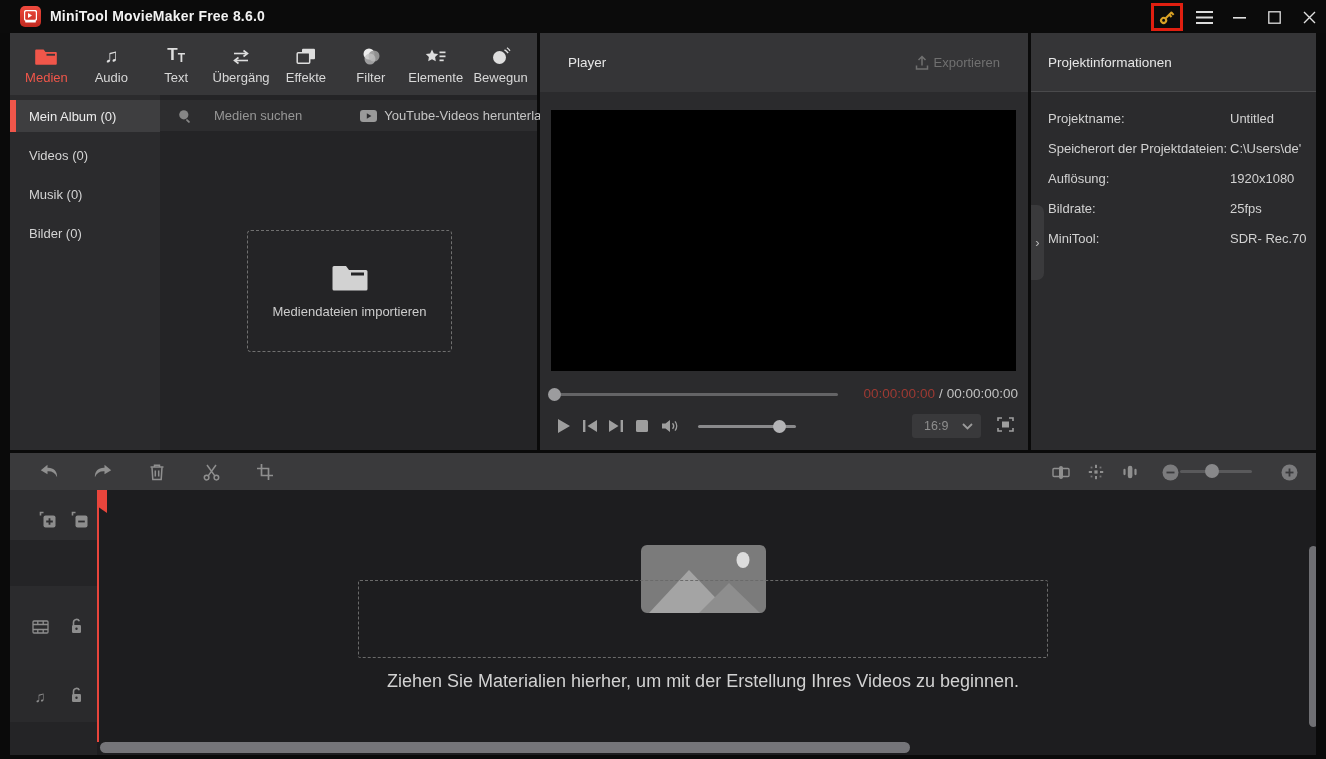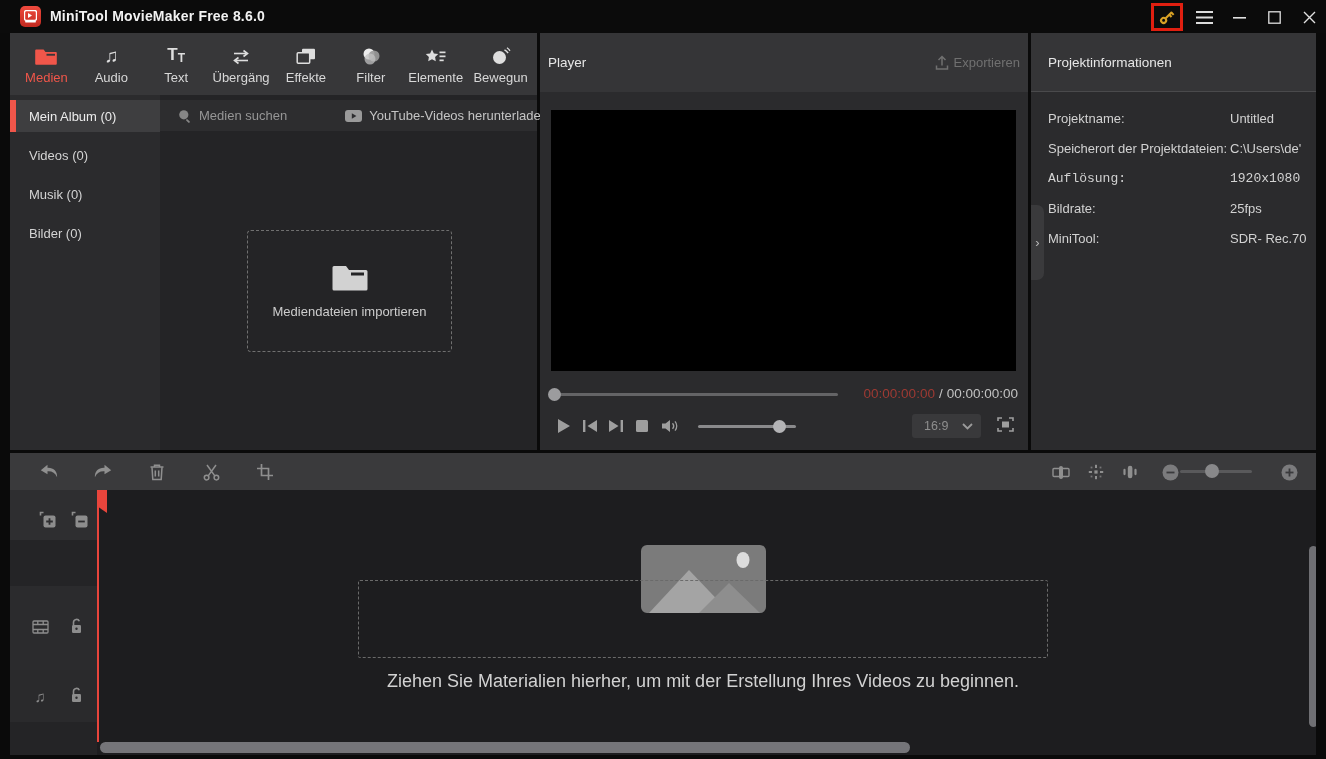--- a/index.html
+++ b/index.html
@@ -24,26 +24,26 @@
   .tab.active .ticon{color:var(--accent-red,#f0564a);}
   .tt-big{font-size:17px;font-weight:bold;}
   .tt-small{font-size:12px;font-weight:bold;}
   
   #lib-sidebar{left:10px;top:95px;width:150px;height:355px;background:#2b2b2d;padding-top:5px;box-sizing:border-box;}
   .album-item{height:32px;margin-bottom:7px;display:flex;align-items:center;padding-left:19px;color:#d4d4d4;font-size:13px;position:relative;white-space:nowrap;}
   .album-item.active{background:#3e3e40;color:#ececec;}
   .album-item.active::before{content:"";position:absolute;left:0;top:0;width:6px;height:100%;background:var(--accent-red,#f0564a);}
   #lib-main{left:160px;top:95px;width:377px;height:355px;background:#242426;}
   #lib-topbar{position:absolute;left:0;top:5px;width:377px;height:31px;background:#2d2d2f;display:flex;align-items:center;}
-  #search-group{display:flex;align-items:center;gap:7px;margin-left:18px;color:#969696;font-size:13px;white-space:nowrap;}
+  #search-group{display:flex;align-items:center;gap:22px;margin-left:18px;color:#969696;font-size:13px;white-space:nowrap;}
   #yt-group{display:flex;align-items:center;gap:7px;margin-left:58px;color:#c4c4c4;font-size:13px;white-space:nowrap;}
   #import-box{position:absolute;left:87px;top:135px;width:203px;height:120px;border:1.5px dashed #707070;border-radius:4px;display:flex;flex-direction:column;align-items:center;justify-content:center;gap:13px;color:#cdcdcd;font-size:13px;}
   
   #player-panel{left:540px;top:33px;width:488px;height:417px;background:#2b2b2d;}
-  #player-header{position:absolute;left:0;top:0;width:100%;height:59px;background:#353537;display:flex;align-items:center;padding:0 8px;box-sizing:border-box;color:#e6e6e6;font-size:13.5px;}
+  #player-header{position:absolute;left:0;top:0;width:100%;height:59px;background:#353537;display:flex;align-items:center;padding:0 28px;box-sizing:border-box;color:#e6e6e6;font-size:13.5px;}
   #export-group{margin-left:auto;display:flex;align-items:center;gap:4px;color:#707070;font-size:13px;}
   #video-preview{position:absolute;left:11px;top:77px;width:465px;height:261px;background:#000;}
   #seek-track{position:absolute;left:13px;top:360px;width:285px;height:3px;border-radius:2px;background:#646466;}
   #seek-thumb{position:absolute;left:8px;top:354.5px;width:13px;height:13px;border-radius:50%;background:#9c9c9e;}
   #time-display{position:absolute;right:10px;top:353px;font-size:13.5px;white-space:nowrap;}
   #cur-time{color:var(--current-time-red,#9e3a33);}
   #time-sep{color:#c2c2c2;margin:0 4px;}
   #total-time{color:#c2c2c2;}
   .pctl{position:absolute;color:#9e9e9e;display:flex;align-items:center;justify-content:center;}
   #vol-track{position:absolute;left:158px;top:392px;width:98px;height:3px;border-radius:2px;background:#8a8a8c;}
@@ -311,21 +311,21 @@
       <span>›</span>
     </div>
   <div class="info-row" style="top:70px;">
     <span>Projektname:</span>
     <span class="val">Untitled</span>
   </div>
   <div class="info-row" style="top:100px;">
     <span>Speicherort der Projektdateien:</span>
     <span class="val">C:\Users\de'</span>
   </div>
-  <div class="info-row" style="top:130px;font-family:Liberation Mono, monospace;">
+  <div class="info-row" style="top:130px;">
     <span>Auflösung:</span>
     <span class="val">1920x1080</span>
   </div>
   <div class="info-row" style="top:160px;">
     <span>Bildrate:</span>
     <span class="val">25fps</span>
   </div>
   <div class="info-row" style="top:190px;">
     <span>MiniTool:</span>
     <span class="val">SDR- Rec.70</span>

